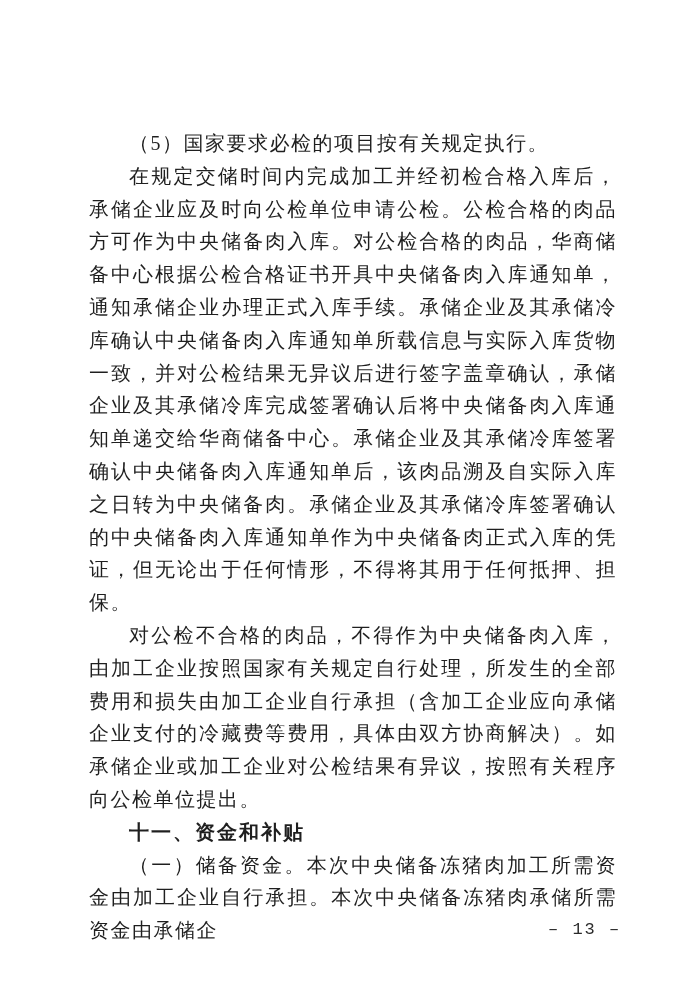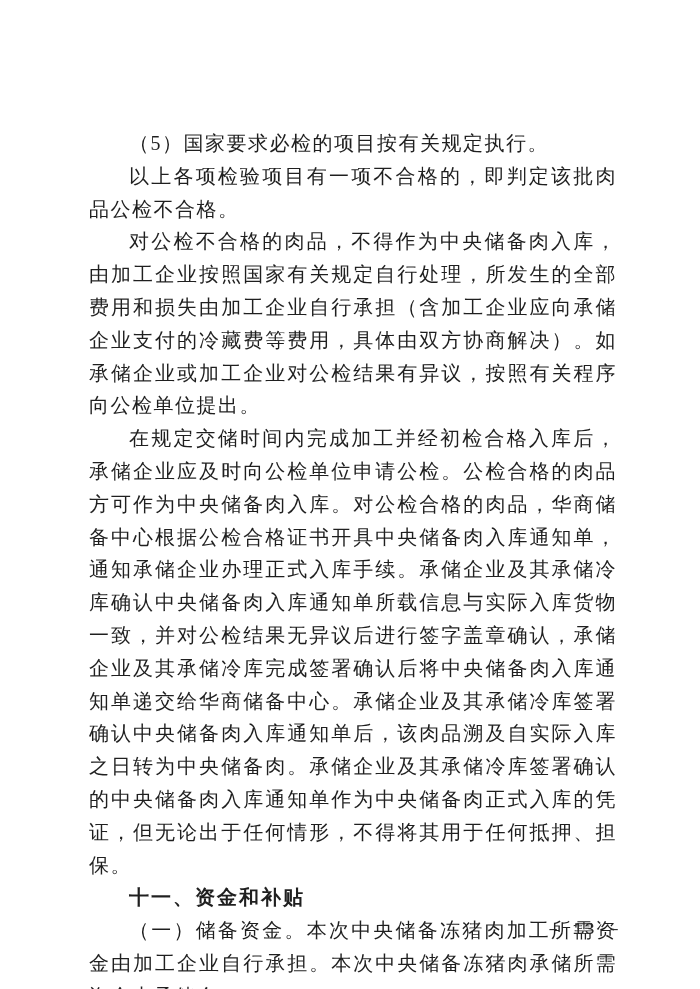--- a/index.html
+++ b/index.html
@@ -47,20 +47,19 @@
     font-family: Liberation Mono, monospace;
     white-space: nowrap;
   }
 </style>
 </head>
 <body>
 
 <div class="page">
   <div class="content">
     <p>（5）国家要求必检的项目按有关规定执行。</p>
-    <p>以上各项检验项目有一项不合格的，即判定该批肉品公检不合格。</p>
+    <p>在规定交储时间内完成加工并经初检合格入库后，承储企业应及时向公检单位申请公检。公检合格的肉品方可作为中央储备肉入库。对公检合格的肉品，华商储备中心根据公检合格证书开具中央储备肉入库通知单，通知承储企业办理正式入库手续。承储企业及其承储冷库确认中央储备肉入库通知单所载信息与实际入库货物一致，并对公检结果无异议后进行签字盖章确认，承储企业及其承储冷库完成签署确认后将中央储备肉入库通知单递交给华商储备中心。承储企业及其承储冷库签署确认中央储备肉入库通知单后，该肉品溯及自实际入库之日转为中央储备肉。承储企业及其承储冷库签署确认的中央储备肉入库通知单作为中央储备肉正式入库的凭证，但无论出于任何情形，不得将其用于任何抵押、担保。</p>
     <p>对公检不合格的肉品，不得作为中央储备肉入库，由加工企业按照国家有关规定自行处理，所发生的全部费用和损失由加工企业自行承担（含加工企业应向承储企业支付的冷藏费等费用，具体由双方协商解决）。如承储企业或加工企业对公检结果有异议，按照有关程序向公检单位提出。</p>
-    <p>在规定交储时间内完成加工并经初检合格入库后，承储企业应及时向公检单位申请公检。公检合格的肉品方可作为中央储备肉入库。对公检合格的肉品，华商储备中心根据公检合格证书开具中央储备肉入库通知单，通知承储企业办理正式入库手续。承储企业及其承储冷库确认中央储备肉入库通知单所载信息与实际入库货物一致，并对公检结果无异议后进行签字盖章确认，承储企业及其承储冷库完成签署确认后将中央储备肉入库通知单递交给华商储备中心。承储企业及其承储冷库签署确认中央储备肉入库通知单后，该肉品溯及自实际入库之日转为中央储备肉。承储企业及其承储冷库签署确认的中央储备肉入库通知单作为中央储备肉正式入库的凭证，但无论出于任何情形，不得将其用于任何抵押、担保。</p>
     <p class="heading">十一、资金和补贴</p>
     <p>（一）储备资金。本次中央储备冻猪肉加工所需资金由加工企业自行承担。本次中央储备冻猪肉承储所需资金由承储企</p>
   </div>
   <div class="page-number">– 13 –</div>
 </div>
 
 </body></html>

